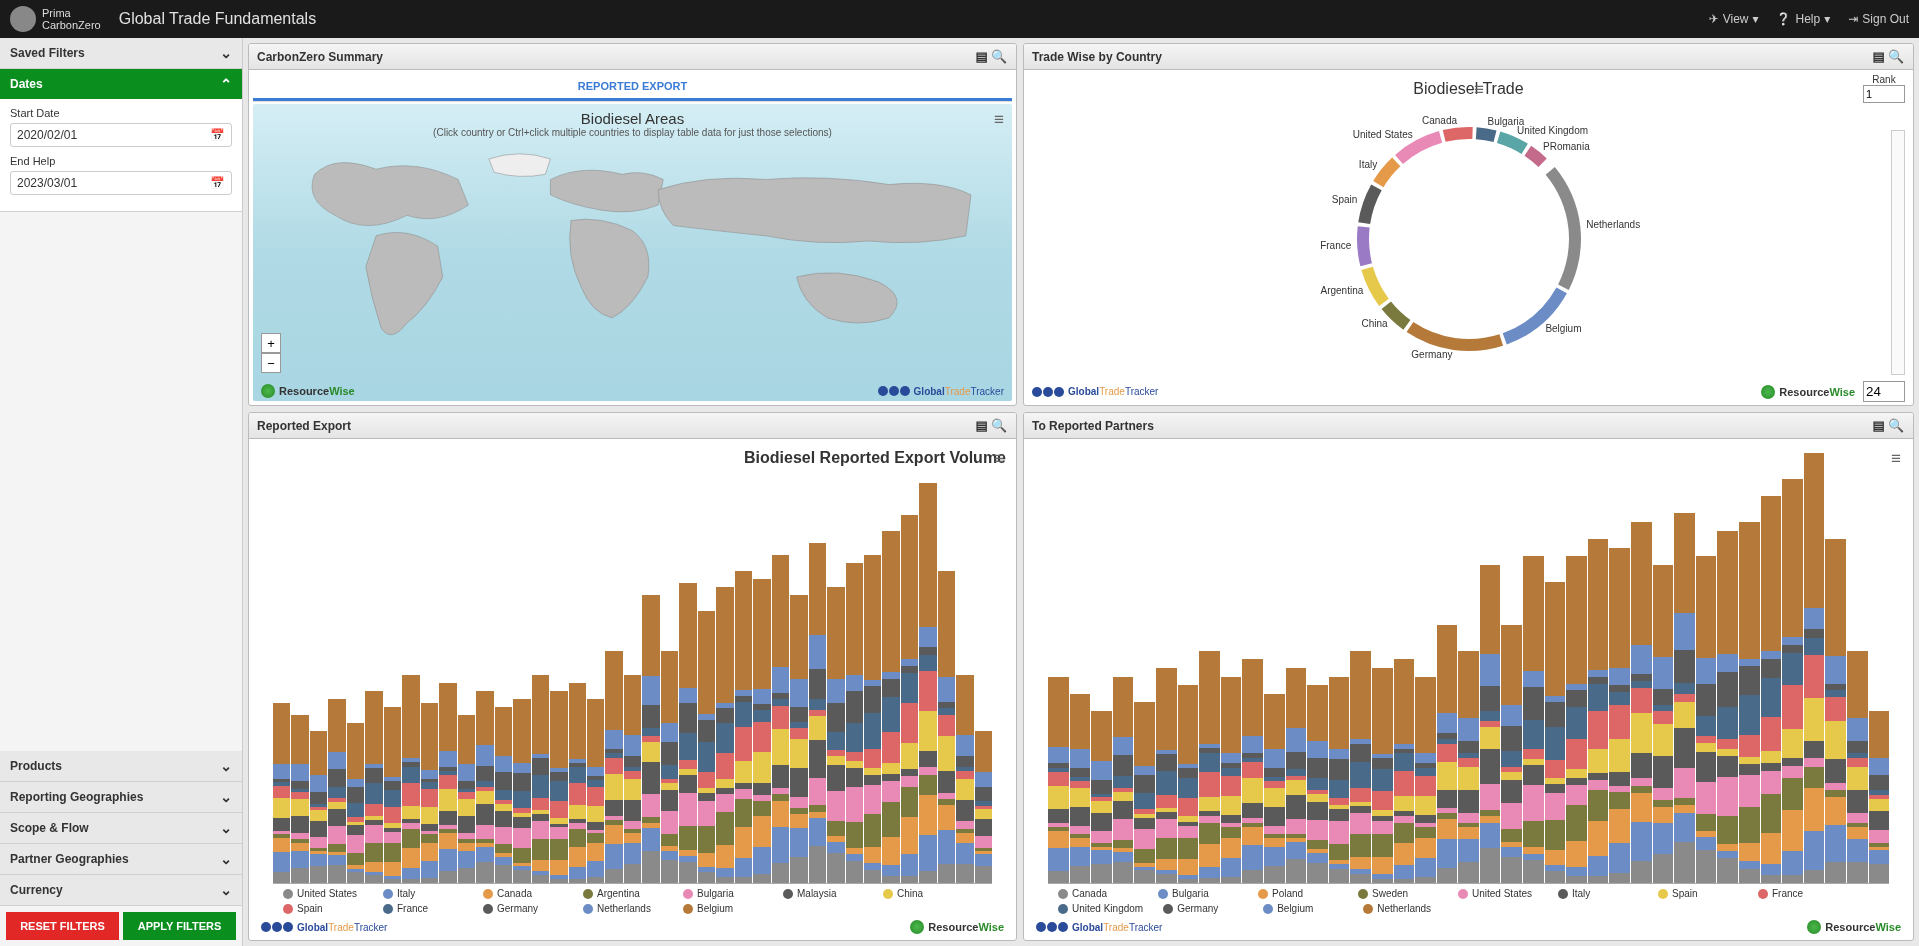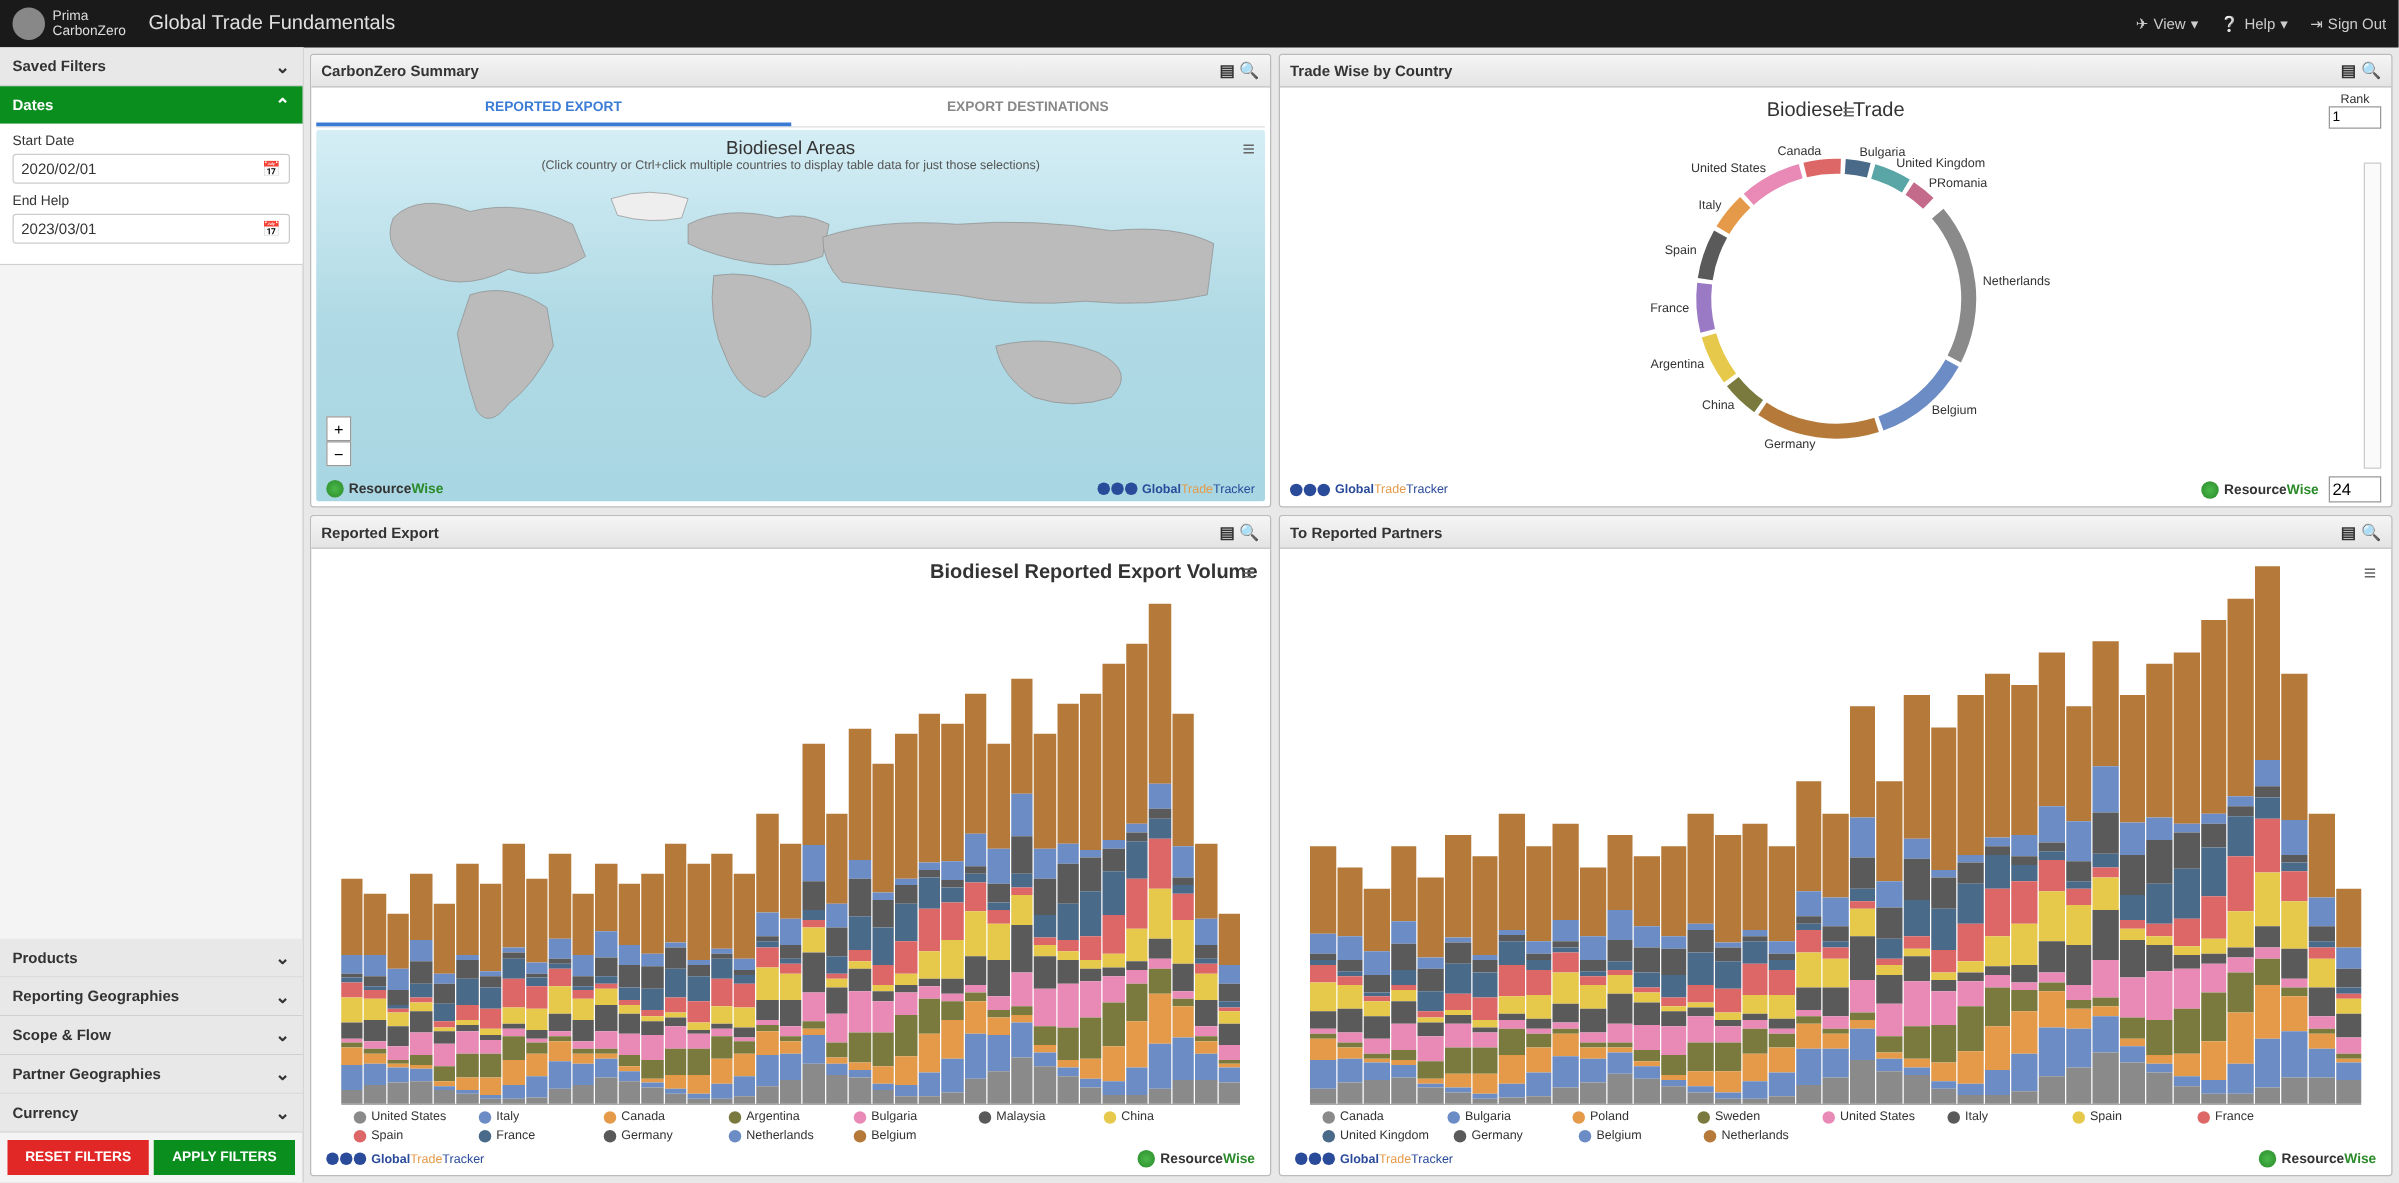--- a/index.html
+++ b/index.html
@@ -181,21 +181,20 @@
       <div class="panel-header">
         <span>CarbonZero Summary</span>
         <div class="panel-icons">
           <span>▤</span>
           <span>🔍</span>
         </div>
       </div>
       <div class="panel-body">
         <div class="geo-tabs">
           <div class="geo-tab active">REPORTED EXPORT</div>
-          <div class="geo-tab">EXPORT DESTINATIONS</div>
         </div>
         <div class="map-area">
           <div class="map-title">Biodiesel Areas</div>
           <div class="map-subtitle">(Click country or Ctrl+click multiple countries to display table data for just those selections)</div>
           <div class="map-menu">≡</div>
           <svg class="world-svg" viewBox="0 0 740 230">
             <g fill="#bbb" stroke="#888" stroke-width="0.5">
               <path d="M60,30 Q80,10 120,25 Q160,15 200,35 L210,60 Q180,80 150,70 Q110,90 80,70 Q50,55 60,30 Z"></path>
               <path d="M120,90 Q150,80 180,100 L185,130 Q170,160 150,175 Q135,195 125,180 Q115,150 110,120 Z"></path>
               <path d="M290,35 Q320,20 360,30 Q380,25 400,35 L395,60 Q370,70 340,65 Q310,60 290,50 Z"></path>

